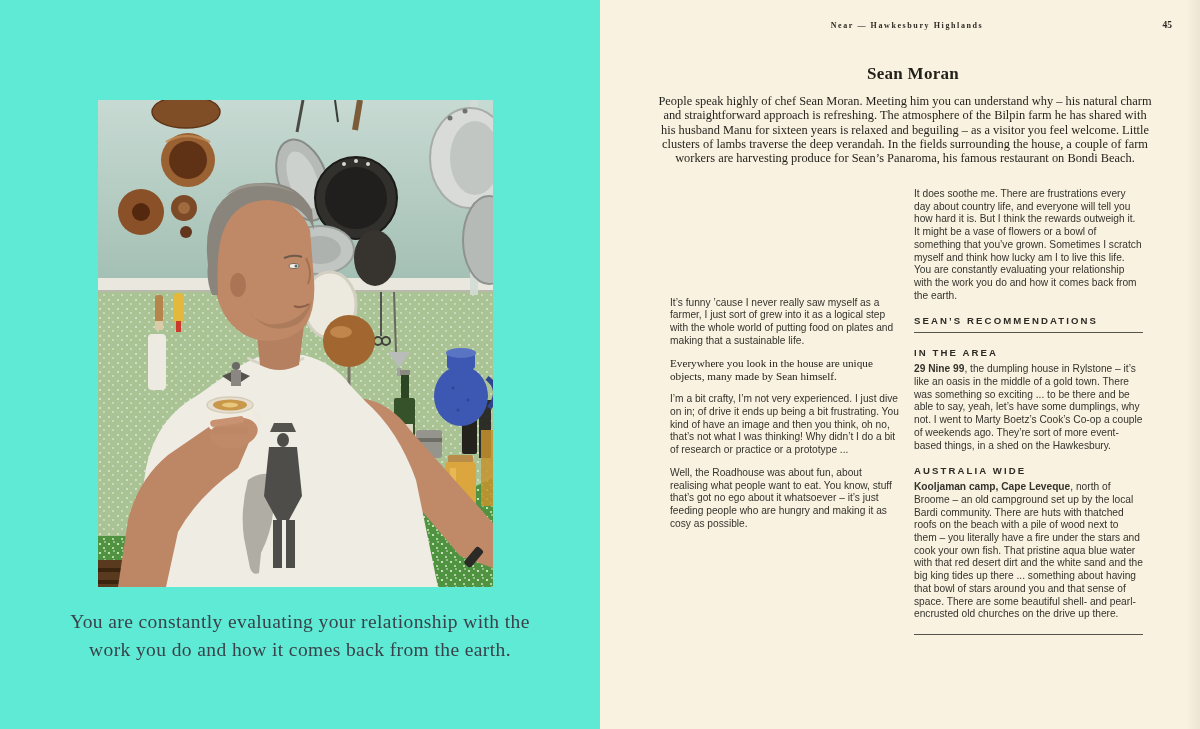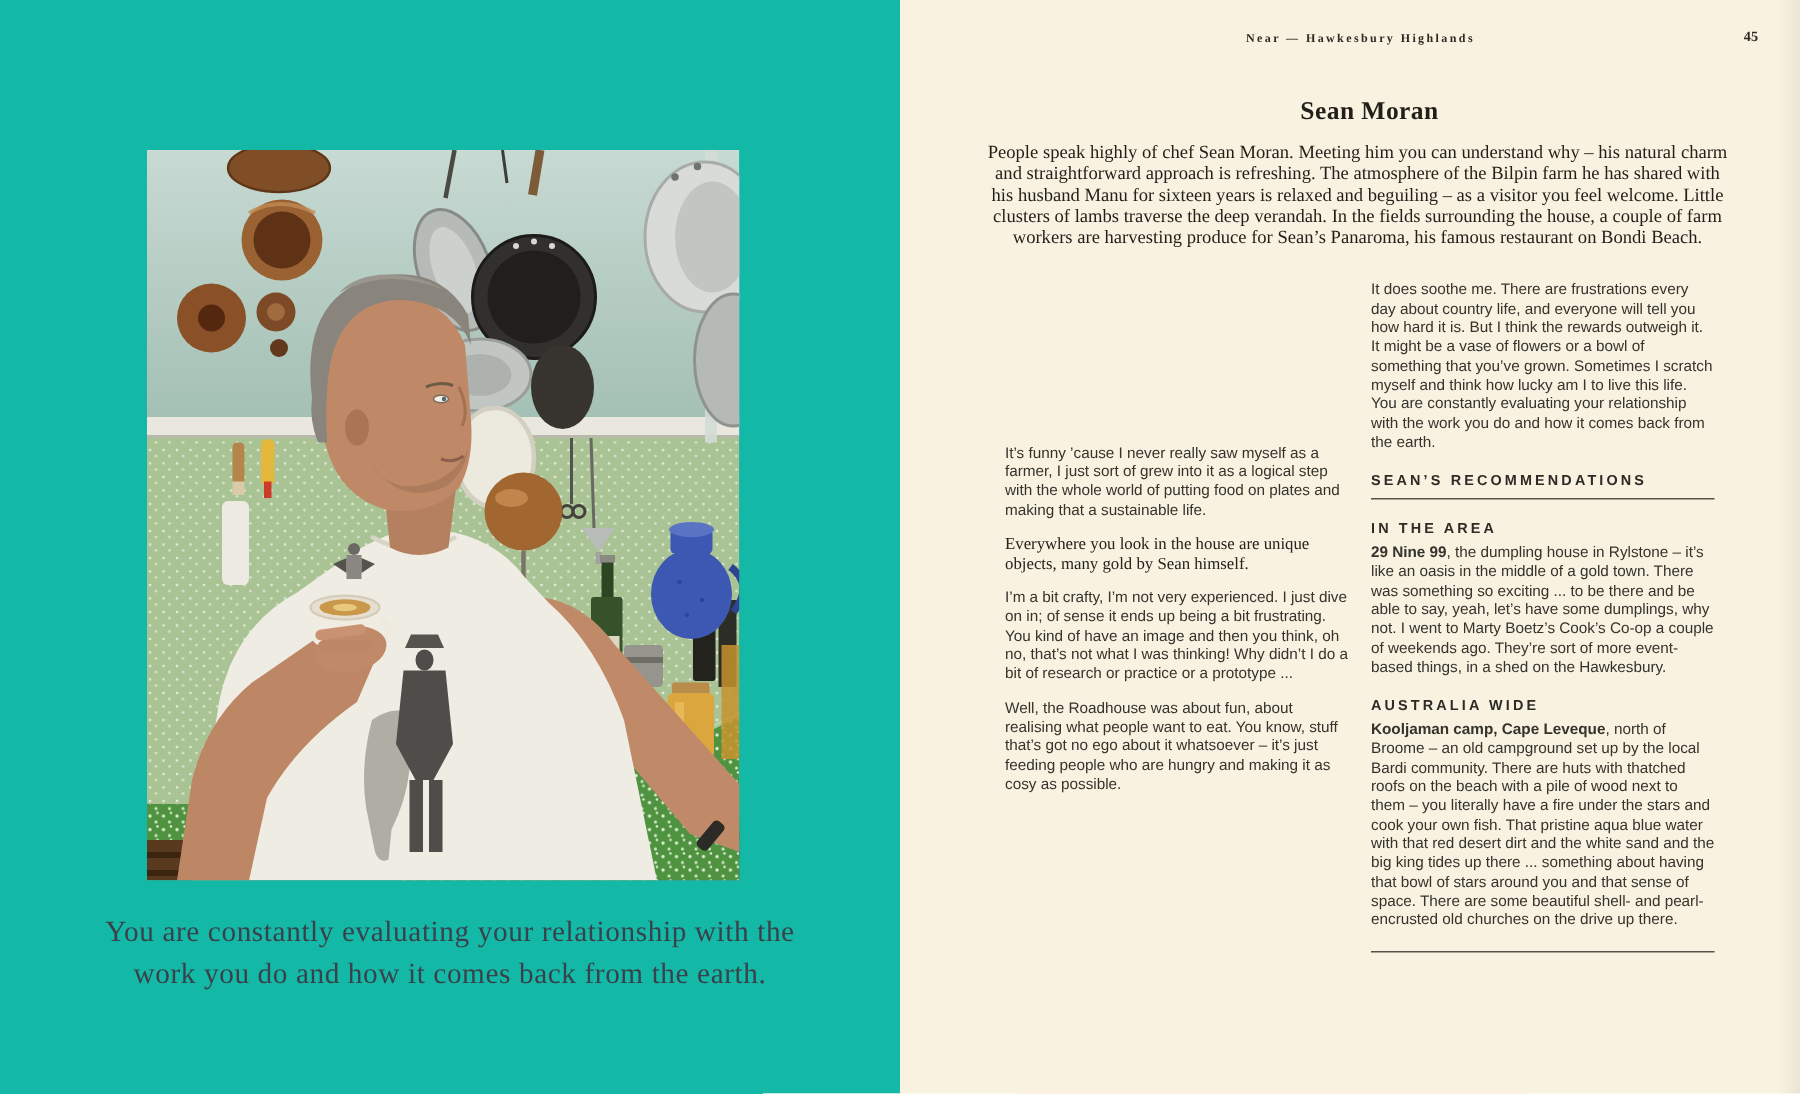--- a/index.html
+++ b/index.html
@@ -1,19 +1,19 @@
 <!DOCTYPE html>
 <html><head>
 <meta charset="utf-8">
 <style>
   html,body{margin:0;padding:0;}
   body{width:1200px;height:729px;overflow:hidden;font-family:"Liberation Serif",serif;}
   .spread{display:flex;width:1200px;height:729px;}
   .page{position:relative;height:729px;}
-  .page-left{width:600px;background:#14b8a6;}
+  .page-left{width:600px;background:#5eead4;}
   .page-right{width:600px;background:#f9f2e1;}
   .page-right::after{content:"";position:absolute;top:0;right:0;width:14px;height:729px;
     background:linear-gradient(to right,rgba(120,110,90,0),rgba(120,110,90,.10));pointer-events:none;}
 
   
   .photo{position:absolute;left:98px;top:100px;width:395px;height:487px;overflow:hidden;}
   .photo svg{display:block;}
   .pull-quote{position:absolute;left:50px;top:608px;width:500px;text-align:center;
     font-size:19.5px;line-height:28px;color:#39424a;letter-spacing:.4px;}
 
@@ -233,22 +233,22 @@
 
   <div class="page page-right">
     <div class="running-head">Near — Hawkesbury Highlands</div>
     <div class="page-number">45</div>
     <h1 class="title">Sean Moran</h1>
     <p class="intro">People speak highly of chef Sean Moran. Meeting him you can understand why – his natural charm and straightforward approach is refreshing. The atmosphere of the Bilpin farm he has shared with his husband Manu for sixteen years is relaxed and beguiling – as a visitor you feel welcome. Little clusters of lambs traverse the deep verandah. In the fields surrounding the house, a couple of farm workers are harvesting produce for Sean’s Panaroma, his famous restaurant on Bondi Beach.</p>
 
     <div class="columns">
       <div class="col">
         <p class="q">It’s funny ’cause I never really saw myself as a farmer, I just sort of grew into it as a logical step with the whole world of putting food on plates and making that a sustainable life.</p>
-        <p class="n">Everywhere you look in the house are unique objects, many gold by Sean himself.</p>
-        <p class="q">I’m a bit crafty, I’m not very experienced. I just dive on in; of sense it ends up being a bit frustrating. You kind of have an image and then you think, oh no, that’s not what I was thinking! Why didn’t I do a bit of research or practice or a prototype ...</p>
+        <p class="n">Everywhere you look in the house are unique objects, many made by Sean himself.</p>
+        <p class="q">I’m a bit crafty, I’m not very experienced. I just dive on in; of drive it ends up being a bit frustrating. You kind of have an image and then you think, oh no, that’s not what I was thinking! Why didn’t I do a bit of research or practice or a prototype ...</p>
         <p class="q">Well, the Roadhouse was about fun, about realising what people want to eat. You know, stuff that’s got no ego about it whatsoever – it’s just feeding people who are hungry and making it as cosy as possible.</p>
       </div>
 
       <div class="col">
         <p class="q">It does soothe me. There are frustrations every day about country life, and everyone will tell you how hard it is. But I think the rewards outweigh it. It might be a vase of flowers or a bowl of something that you’ve grown. Sometimes I scratch myself and think how lucky am I to live this life. You are constantly evaluating your relationship with the work you do and how it comes back from the earth.</p>
 
         <div class="rec">
           <div class="rec-head">SEAN’S RECOMMENDATIONS</div>
           <div class="rule"></div>
 

